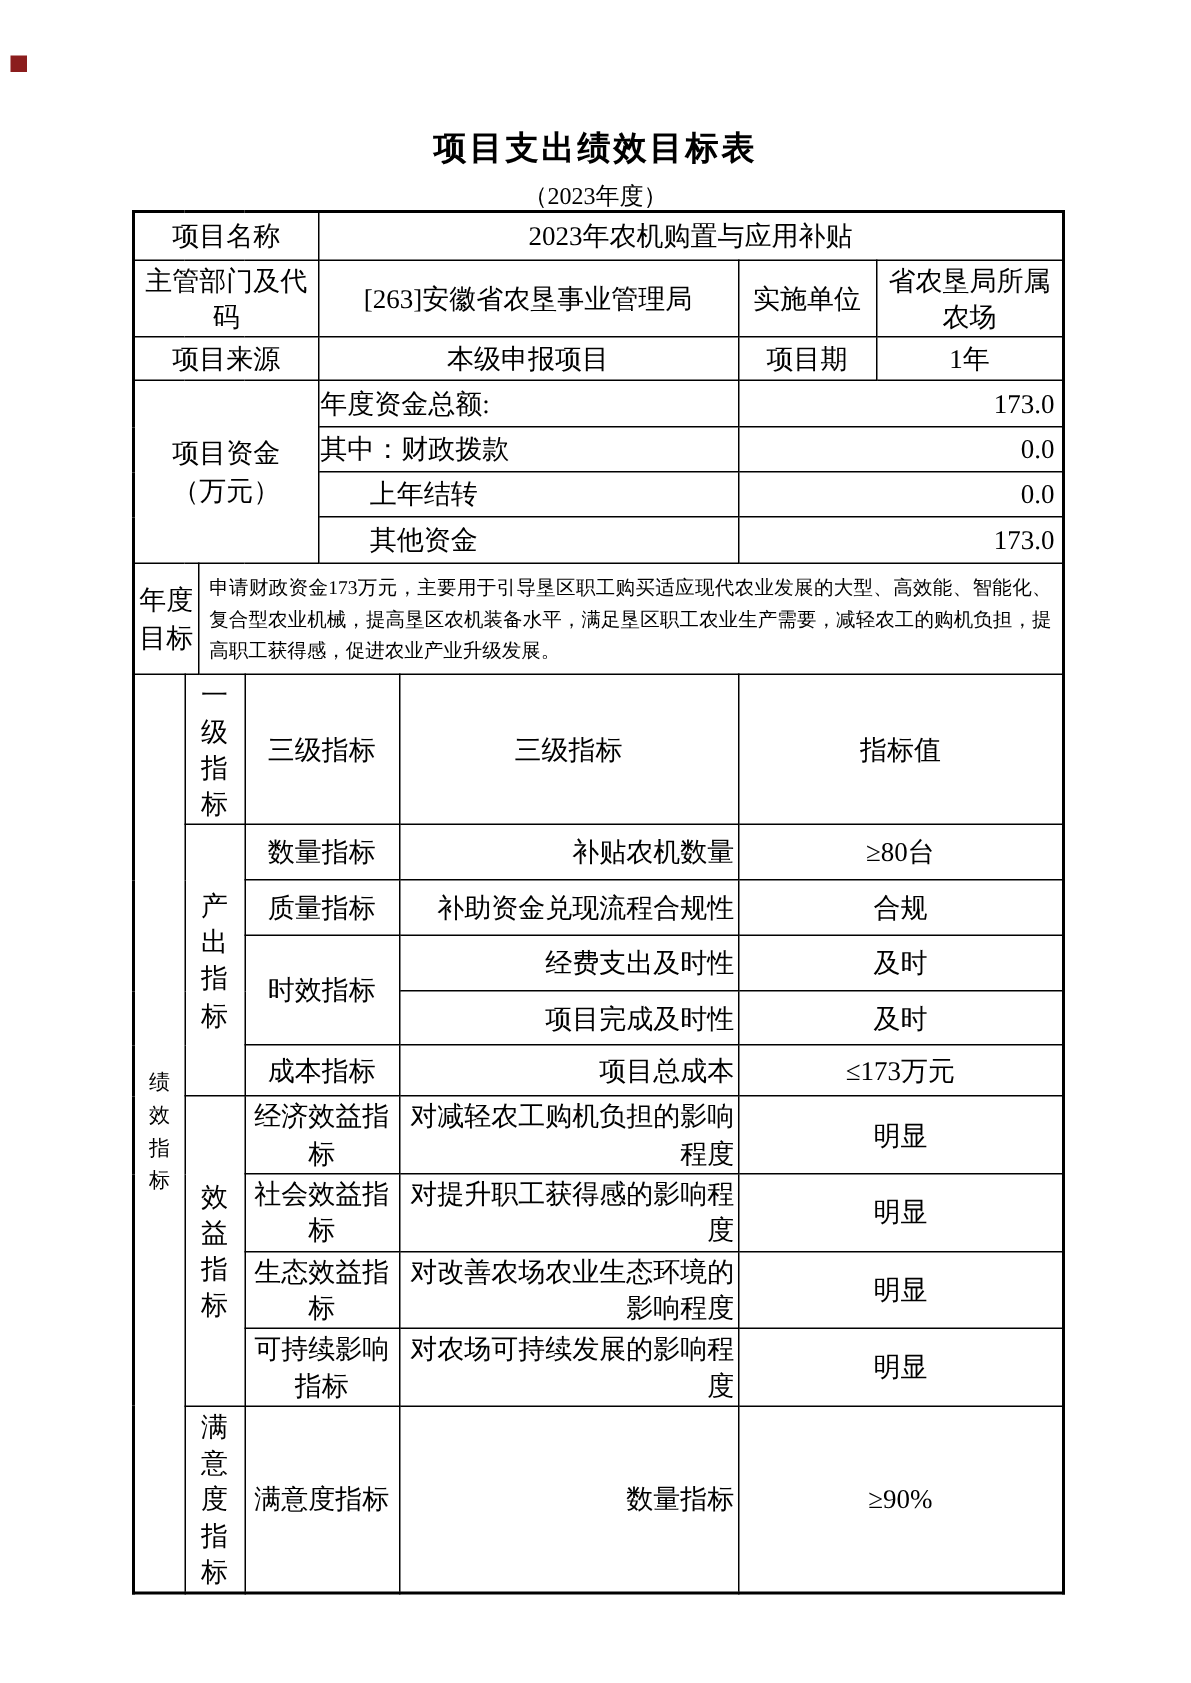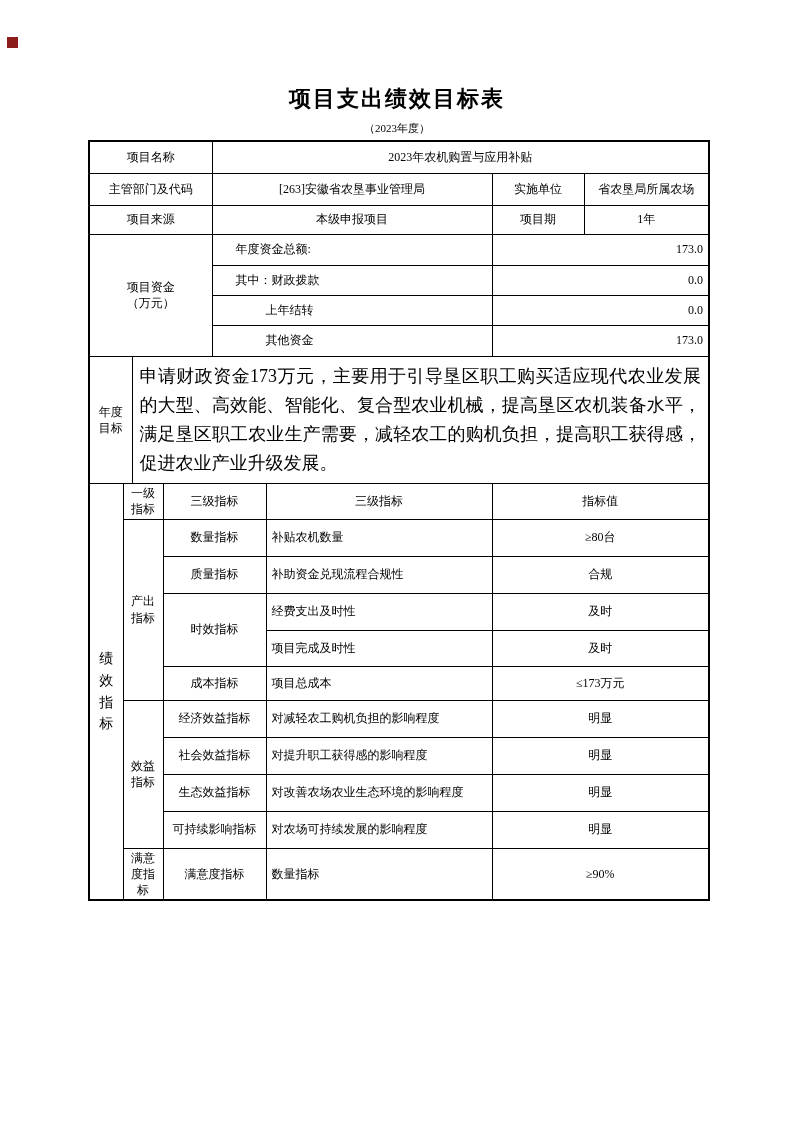--- a/index.html
+++ b/index.html
@@ -31,49 +31,49 @@
     font-weight: bold;
     font-size: 22px;
     letter-spacing: 2px;
   }
   .doc-subtitle {
     position: absolute;
     top: 121px;
     left: 0;
     width: 100%;
     text-align: center;
-    font-size: 11px;
+    font-size: 16px;
   }
   table.main {
     position: absolute;
     left: 88px;
     top: 140px;
     width: 620px;
     border-collapse: collapse;
     table-layout: fixed;
     border: 2px solid #000;
   }
   td {
     border: 1px solid #000;
-    font-size: 12px;
+    font-size: 18px;
     text-align: center;
     vertical-align: middle;
     padding: 1px 2px;
     overflow: hidden;
     line-height: 1.35;
   }
-  .tl   { text-align: left; padding-left: 23px; }
-  .ind  { padding-left: 53px; }
+  .tl   { text-align: left; padding-left: 1px; }
+  .ind  { padding-left: 34px; }
   .num  { text-align: right; padding-right: 5px; margin-top: 24px; }
-  .tl3  { text-align: left; padding-left: 5px; }
+  .tl3  { text-align: right; padding-left: 5px; }
   .pre  { white-space: pre-line; font-family: Liberation Serif, serif; }
   .goal {
     text-align: justify;
     padding: 5px 7px;
-    font-size: 18px;
+    font-size: 13px;
     line-height: 1.62;
     vertical-align: middle;
   }
   .side { font-size: 14px; line-height: 1.55; }
 </style>
 </head>
 <body>
 
 <div class="page">
 

